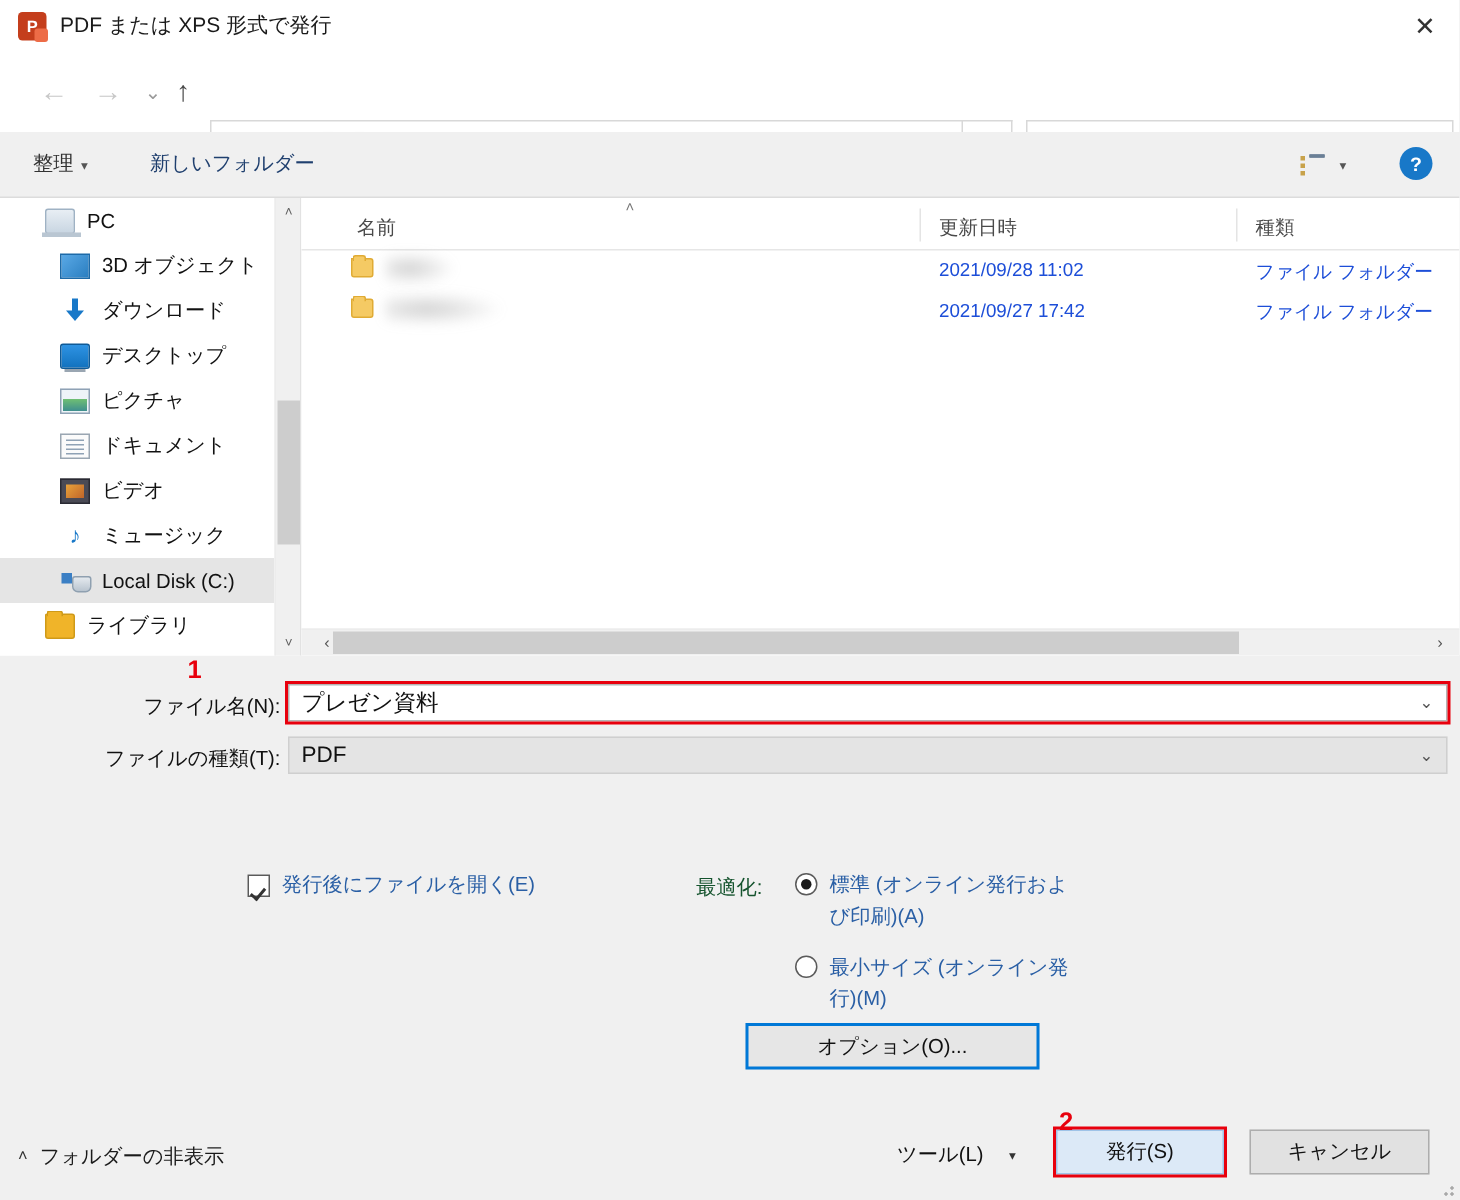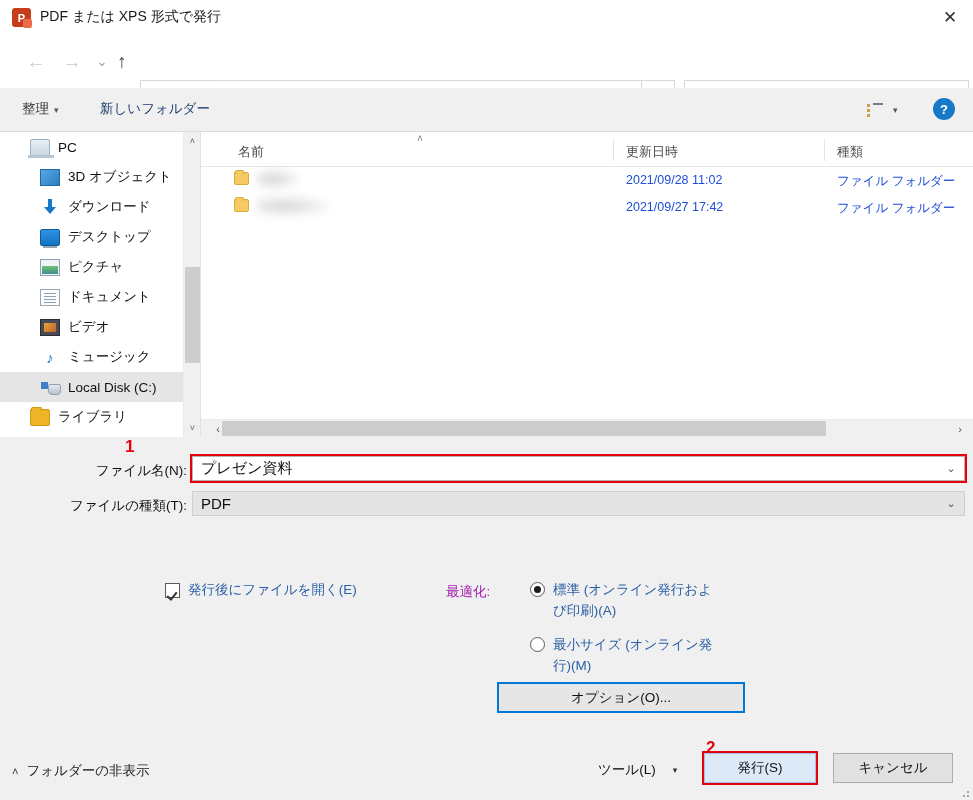--- a/index.html
+++ b/index.html
@@ -267,42 +267,42 @@
     width: 15px; height: 15px; background: #fff; border: 1px solid #5a5a5a;
     position: relative; flex: 0 0 auto; margin-top: 2px;
   }
   .chk-box.checked:after {
     content: ''; position: absolute; left: 3px; top: 6px; width: 4px; height: 8px;
     border-right: 2px solid #333; border-bottom: 2px solid #333;
     transform: rotate(40deg); transform-origin: center;
   }
   .chk-label { margin-left: 8px; font-size: 13.5px; color: #2a5fa5; white-space: nowrap; }
 
-  .opt-label { position: absolute; left: 446px; top: 583px; font-size: 13.5px; color: #a21caf; }
+  .opt-label { position: absolute; left: 464px; top: 583px; font-size: 13.5px; color: #14532d; }
   .radio-group { position: absolute; left: 530px; top: 580px; width: 190px; }
   .radio-item { display: flex; align-items: flex-start; margin-bottom: 13px; }
   .radio-dot {
     width: 15px; height: 15px; border-radius: 50%; background: #fff;
     border: 1px solid #5a5a5a; flex: 0 0 auto; position: relative; margin-top: 2px;
   }
   .radio-dot.on:after {
     content: ''; position: absolute; left: 3px; top: 3px; width: 7px; height: 7px;
     border-radius: 50%; background: #1a1a1a;
   }
   .radio-label {
     margin-left: 8px; font-size: 13.5px; color: #2a5fa5; line-height: 1.55;
     width: 165px;
   }
 
   .btn {
     position: absolute; background: #e1e1e1; border: 1px solid #adadad;
     font-size: 13.5px; color: #111;
     display: flex; align-items: center; justify-content: center;
   }
-  .btn-options { left: 497px; top: 682px; width: 248px; height: 31px; border: 2px solid #0078d7; background: #e6e6e6; }
+  .btn-options { left: 497px; top: 682px; width: 196px; height: 31px; border: 2px solid #0078d7; background: #e6e6e6; }
   .btn-publish {
     left: 704px; top: 753px; width: 112px; height: 30px;
     background: #dce9f7; border: 1px solid #9fc3e8;
   }
   .btn-cancel { left: 833px; top: 753px; width: 120px; height: 30px; }
 
   .bottombar { position: absolute; left: 0; top: 735px; width: 973px; height: 65px; background: #f0f0f0; }
   .hidefolders {
     position: absolute; left: 12px; top: 762px; display: flex; align-items: center;
     font-size: 13.5px; color: #1a1a1a;

